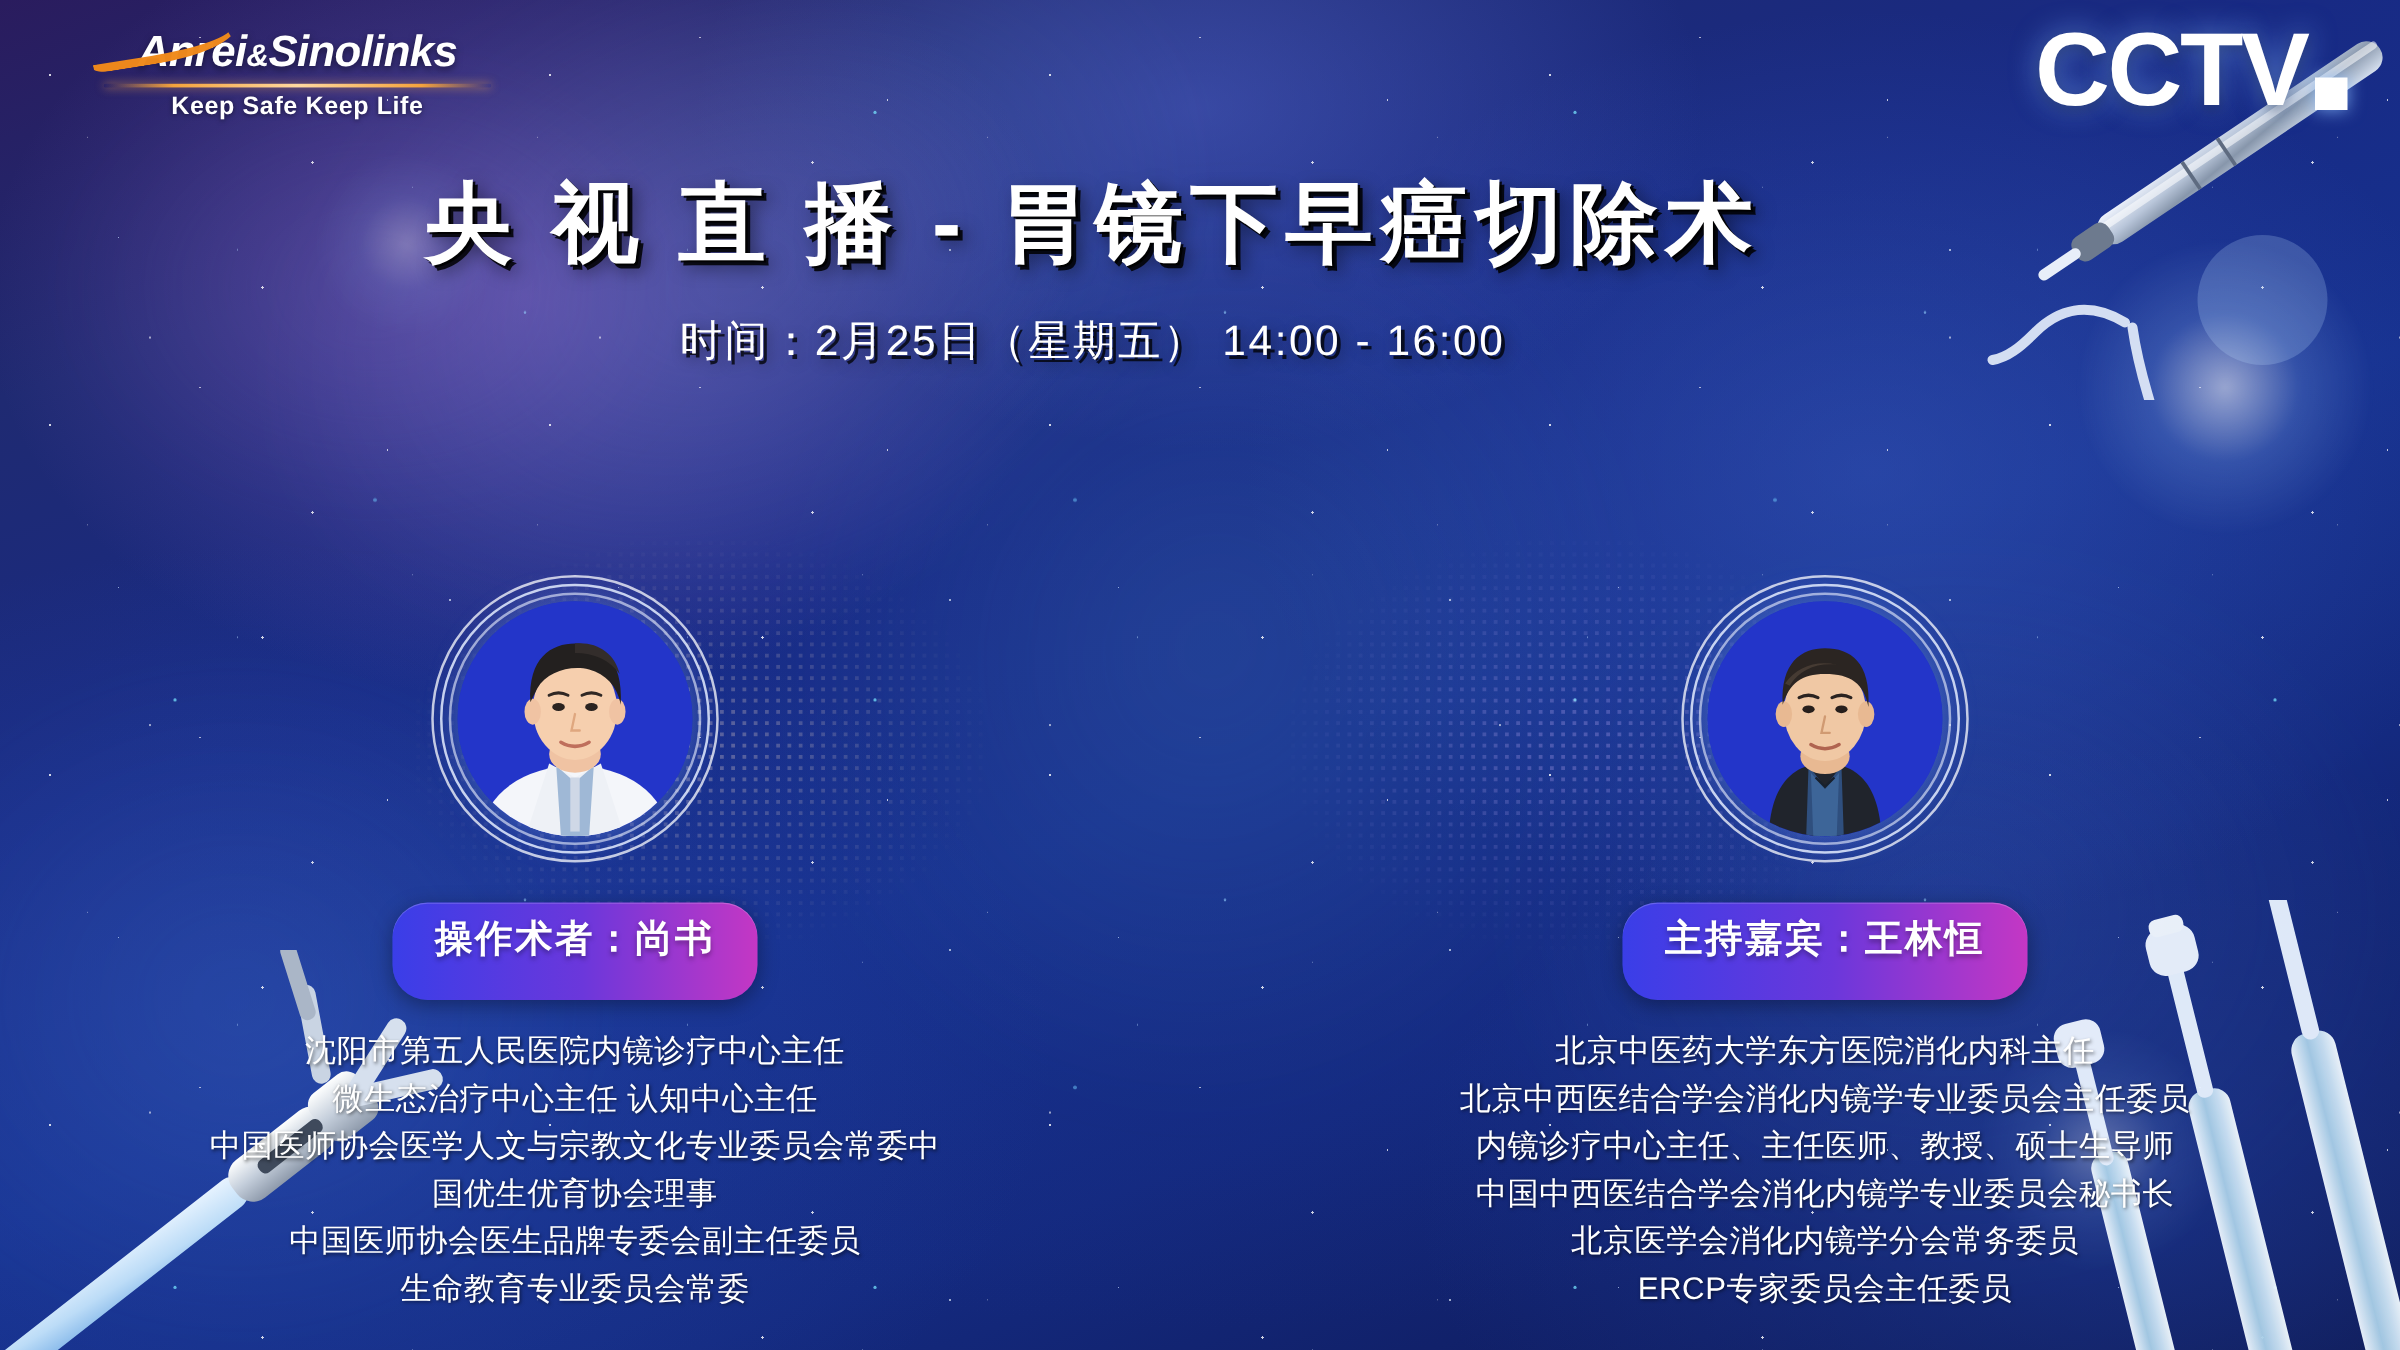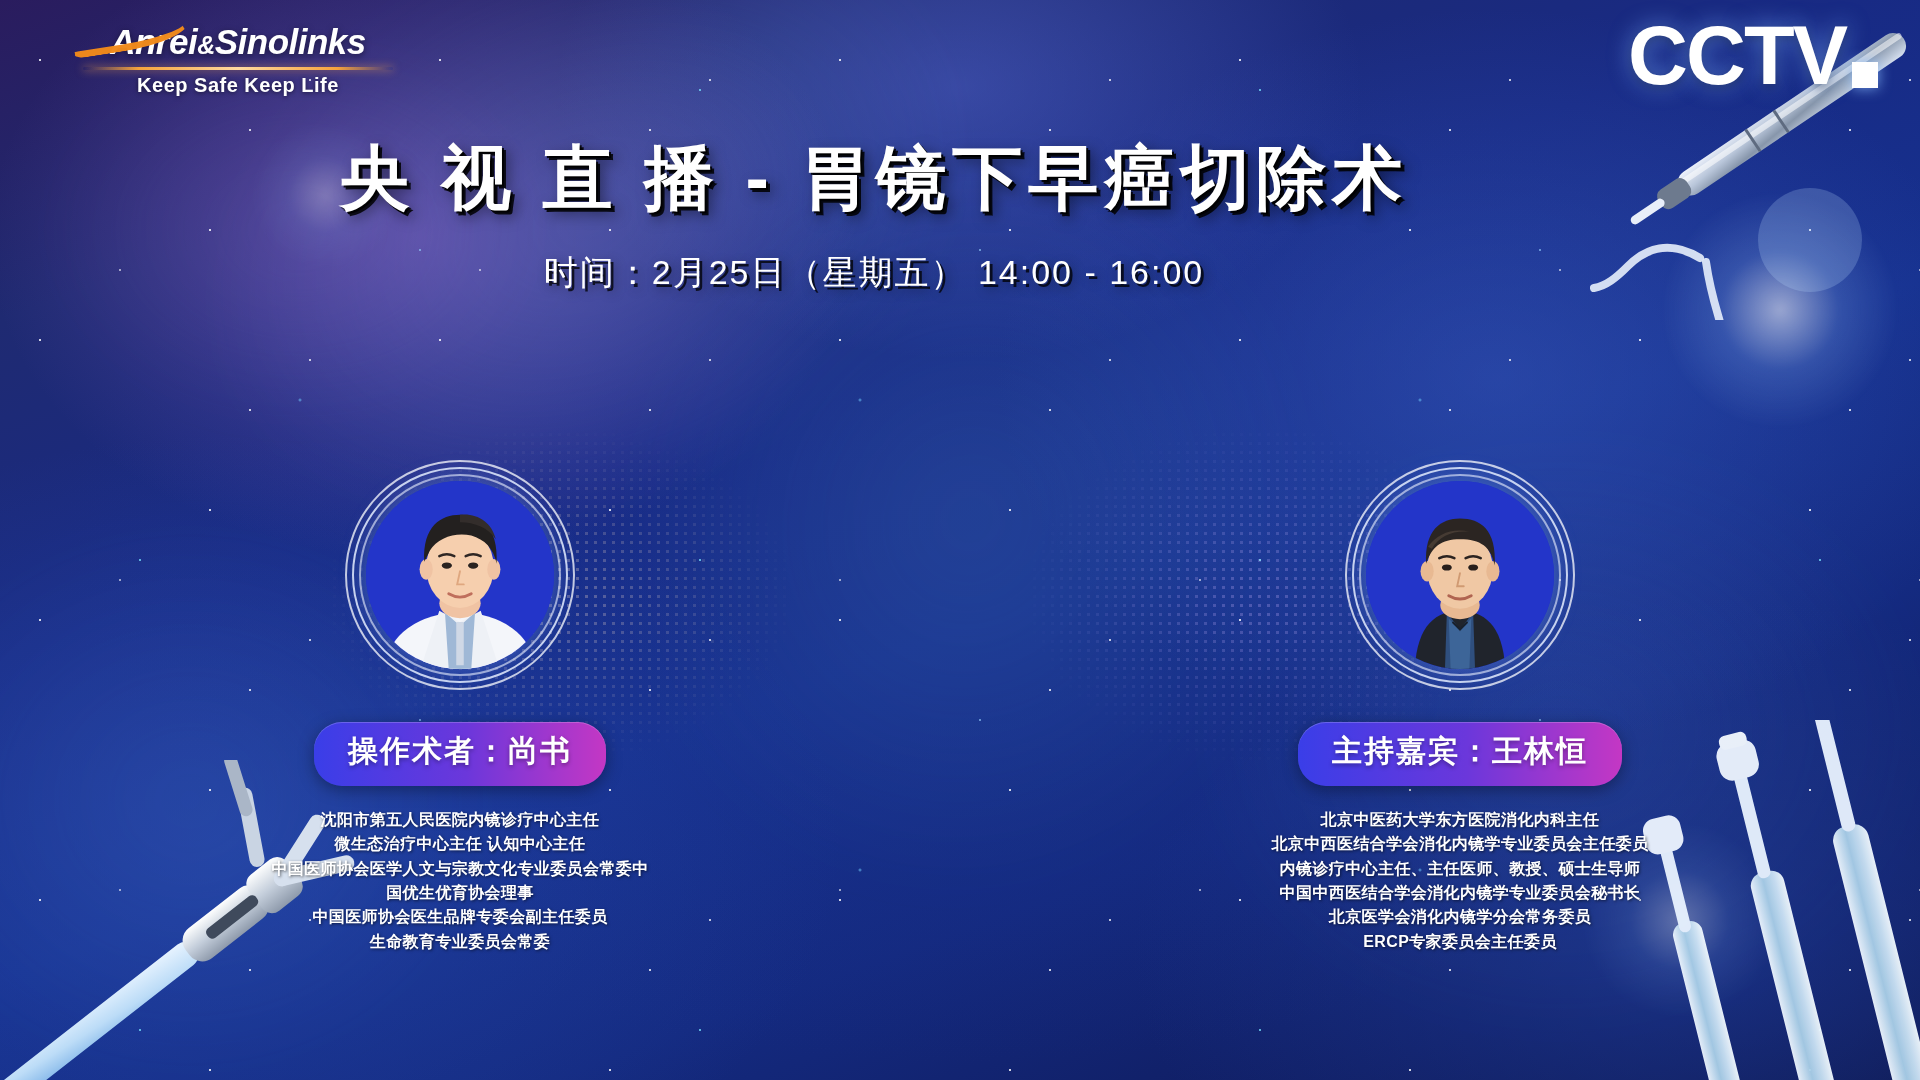--- a/index.html
+++ b/index.html
@@ -151,31 +151,31 @@
   .ring.r3 { inset:14px; border-color:rgba(255,255,255,.6); }
   .avatar {
     position:absolute; inset:21px; border-radius:50%; overflow:hidden;
     background:#1f33c4;
     box-shadow:0 0 26px rgba(120,160,255,.45);
   }
   .avatar svg { display:block; width:100%; height:100%; }
 
   .name-badge {
     display:inline-block; margin-top:32px;
-    padding:9px 34px 14px; border-radius:28px;
+    padding:9px 34px 28px; border-radius:28px;
     font-size:30px; font-weight:bold; color:#fff; letter-spacing:2px;
     background:linear-gradient(90deg,#3a3ee8 0%, #6b37db 52%, #c437c4 100%);
     box-shadow:0 4px 16px rgba(0,0,0,.35), inset 0 1px 0 rgba(255,255,255,.2);
     text-shadow:0 2px 4px rgba(0,0,0,.35);
     white-space:nowrap;
   }
 
   .creds { margin-top:22px; }
   .creds .line {
-    font-size:16px; font-weight:bold; color:#ffffff; line-height:1.52;
+    font-size:25px; font-weight:normal; color:#ffffff; line-height:1.52;
     letter-spacing:.4px;
     text-shadow:1px 1px 3px rgba(0,0,0,.6);
     white-space:nowrap;
   }
 
   
   .device { position:absolute; pointer-events:none; }
   #dev-topright { right:-30px; top:-10px; width:430px; height:330px; }
   #dev-left     { left:-40px; top:760px;  width:420px; height:340px; }
   #dev-right    { right:-20px; top:720px; width:320px; height:380px; }

